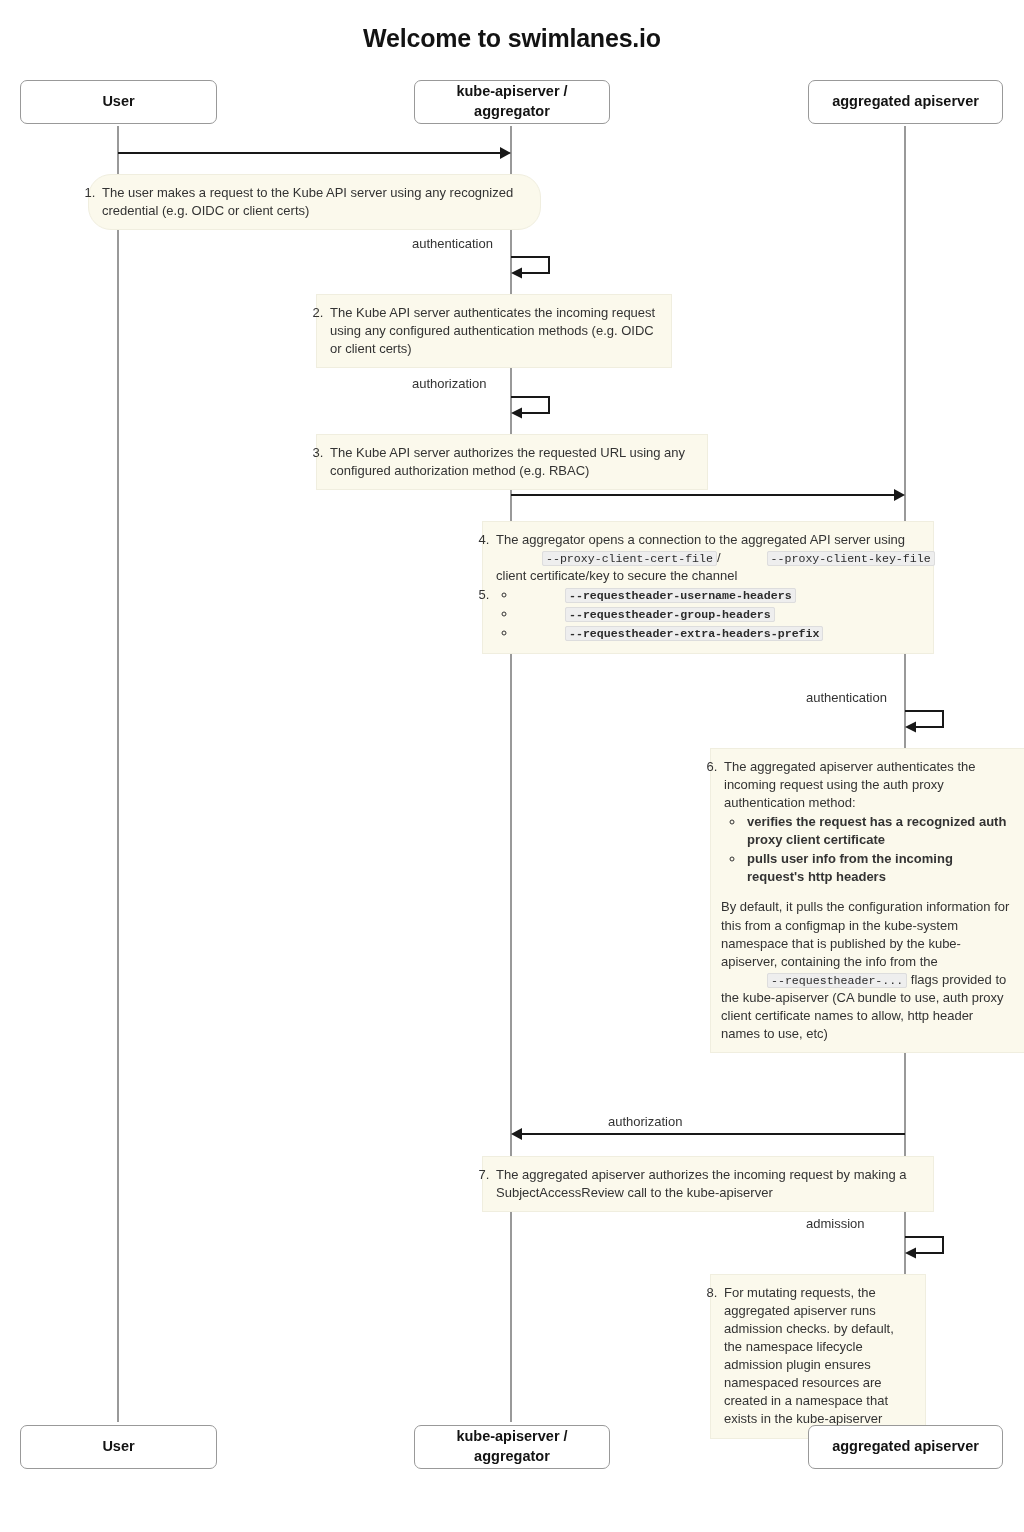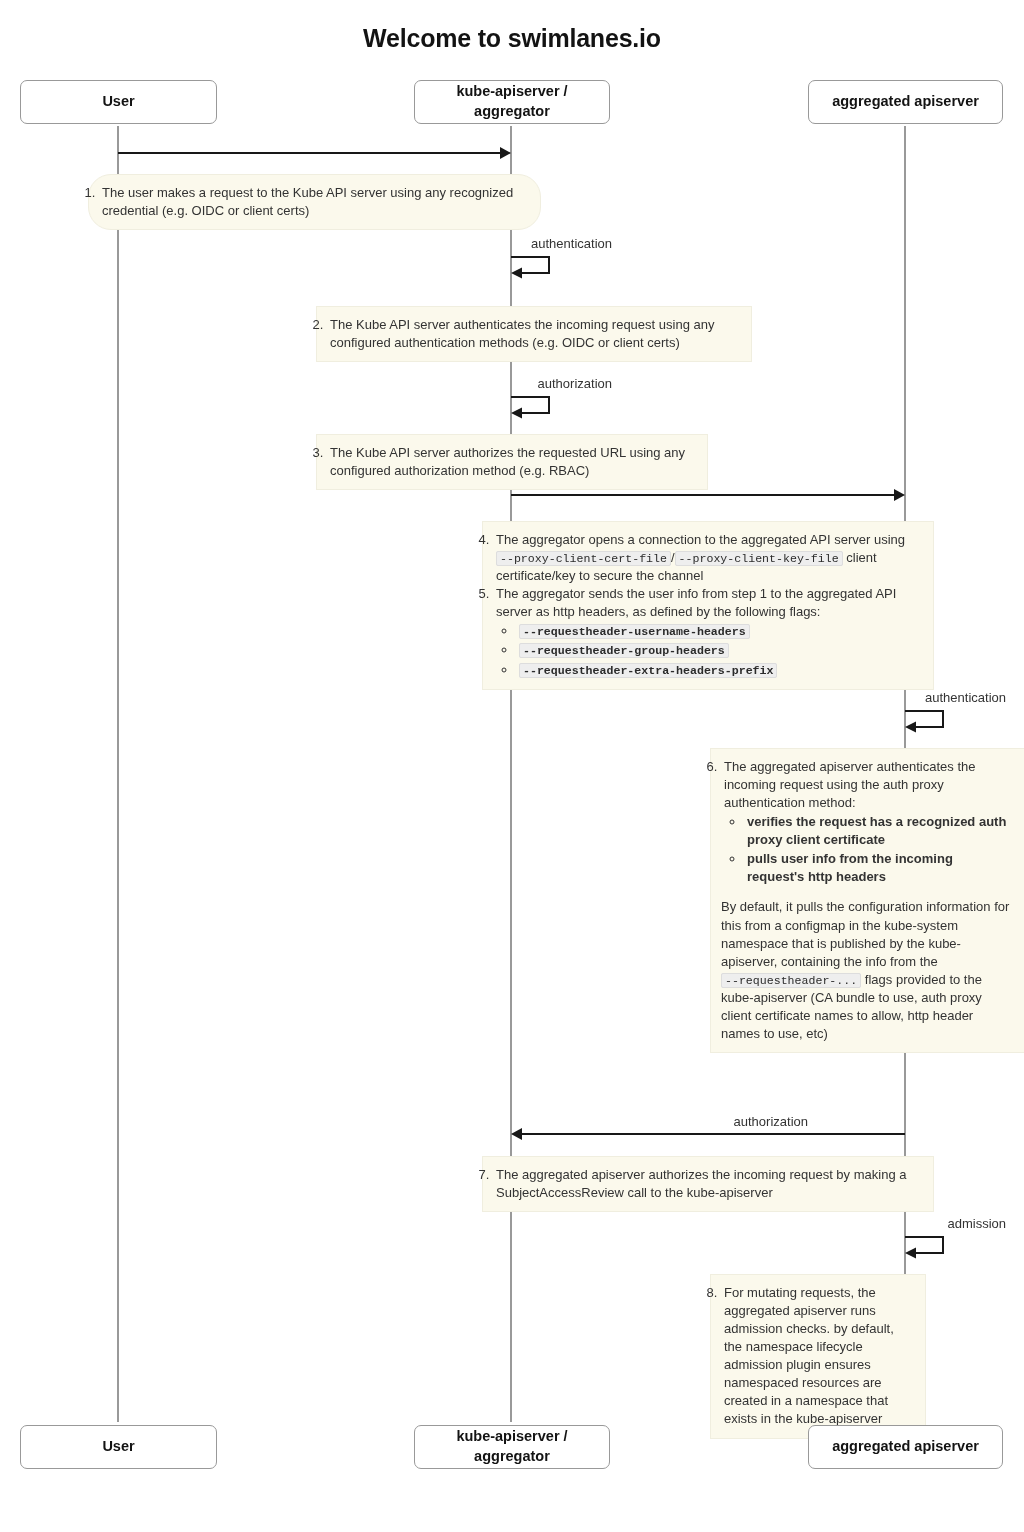--- a/index.html
+++ b/index.html
@@ -89,26 +89,27 @@
   }
   code {
     font-family: "Liberation Mono", monospace;
     font-size: 11.6px;
     background: #eeeeee;
     border: 1px solid #dddddd;
     border-radius: 2px;
     padding: 0 3px;
     color: #2b2b2b;
     white-space: nowrap;
+    margin-left: 46px;
   }
   .msg-label {
     position: absolute;
     font-size: 13px;
     color: #333333;
-    text-align: right;
+    text-align: left;
     z-index: 4;
     white-space: nowrap;
   }
   .arrow-line {
     position: absolute;
     height: 2px;
     background: #181818;
     z-index: 4;
   }
   .arrow-head {
@@ -168,21 +169,21 @@
       </ol>
     </div>
   </div>
 
   <div class="msg-label" style="left:412px; top:236px; width:200px;">authentication</div>
   <svg class="selfloop" style="left:505px; top:255px;" width="60" height="26" viewBox="0 0 60 26">
     <path d="M6,2 L44,2 L44,18 L12,18" fill="none" stroke="#181818" stroke-width="2"></path>
     <path d="M6,18 L17,12.5 L17,23.5 Z" fill="#181818"></path>
   </svg>
 
-  <div class="note" style="left:316px; top:294px; width:436px;margin-top:12px;">
+  <div class="note" style="left:316px; top:294px; width:356px;">
     <div class="note-inner">
       <ol start="2">
         <li><span>The Kube API server authenticates the incoming request using any configured authentication methods (e.g. OIDC or client certs)</span></li>
       </ol>
     </div>
   </div>
 
   <div class="msg-label" style="left:412px; top:376px; width:200px;">authorization</div>
   <svg class="selfloop" style="left:505px; top:395px;" width="60" height="26" viewBox="0 0 60 26">
     <path d="M6,2 L44,2 L44,18 L12,18" fill="none" stroke="#181818" stroke-width="2"></path>
@@ -202,21 +203,20 @@
 
   <div class="note" style="left:482px; top:521px; width:452px;">
     <div class="note-inner">
       <ol start="4">
         <li>
           <span>The aggregator opens a connection to the aggregated API server using</span>
           <code>--proxy-client-cert-file</code><span>/</span><code>--proxy-client-key-file</code>
           <span>client certificate/key to secure the channel</span>
         </li>
         <li>
-          <span>The aggregator sends the user info from step 1 to the aggregated API server as http headers, as defined by the following flags:</span>
           <ul>
             <li><code>--requestheader-username-headers</code></li>
             <li><code>--requestheader-group-headers</code></li>
             <li><code>--requestheader-extra-headers-prefix</code></li>
           </ul>
         </li>
       </ol>
     </div>
   </div>
 

